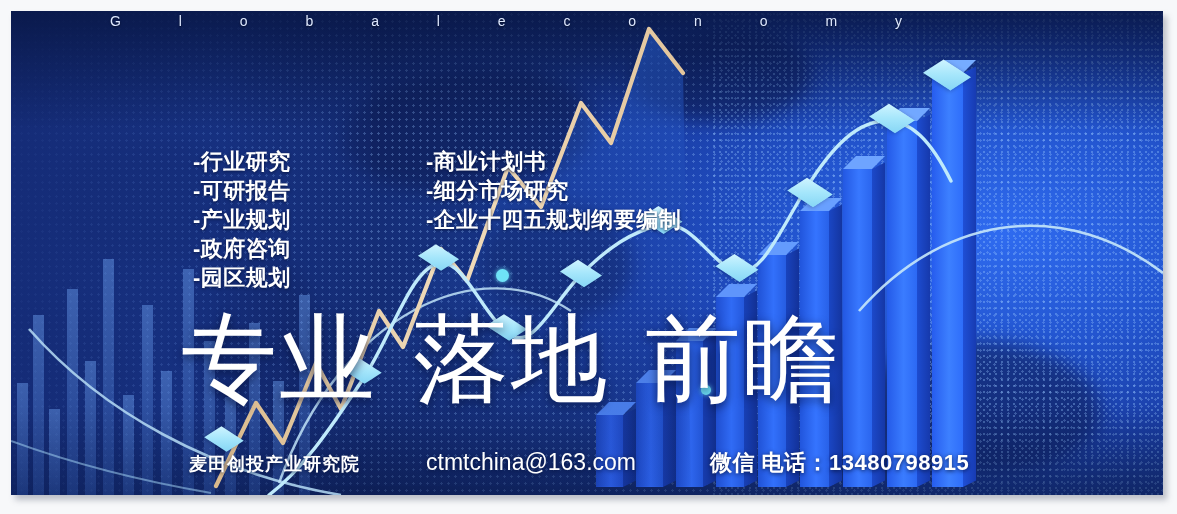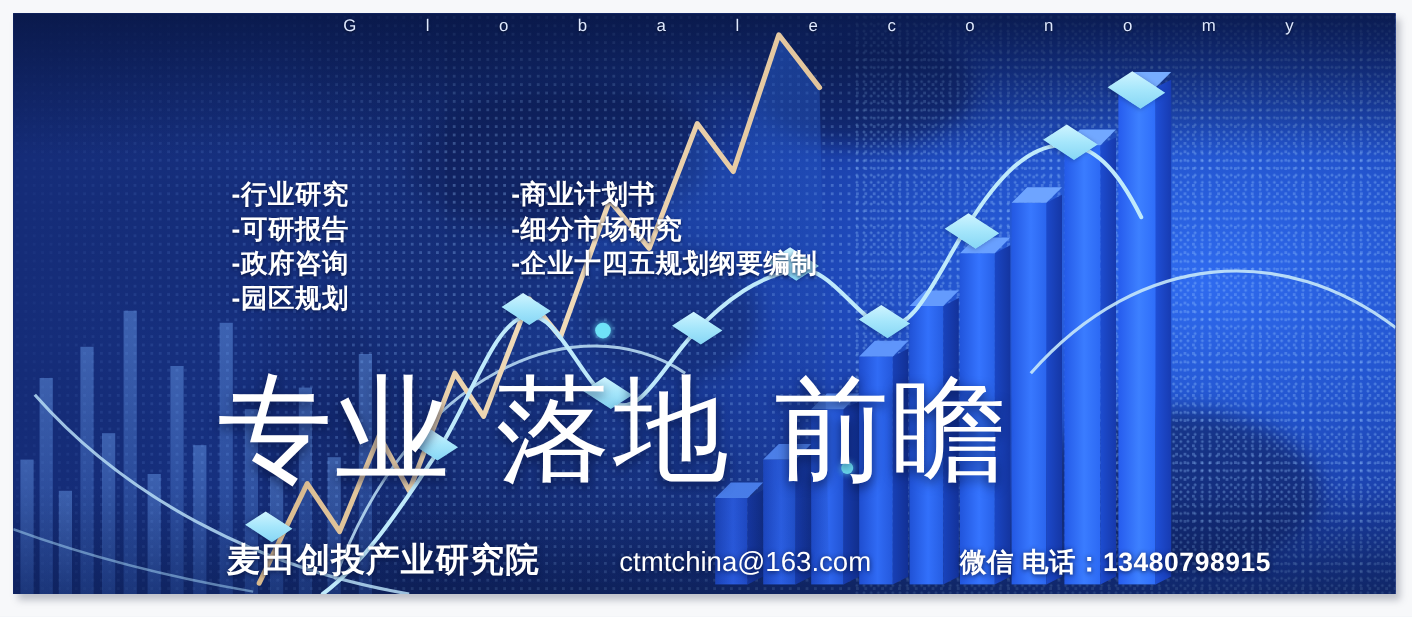--- a/index.html
+++ b/index.html
@@ -75,23 +75,23 @@
   
   .vcols { position: absolute; left: 0; top: 190px; width: 330px; height: 300px; }
   .vcol { position: absolute; bottom: 0; background: linear-gradient(180deg, rgba(120,175,255,0.40) 0%, rgba(80,140,245,0.16) 100%); }
 
   
   .svglayer { position: absolute; inset: 0; width: 1152px; height: 484px; }
 
   
   .global-strip {
     position: absolute;
-    left: 84px; top: 2px;
+    left: 72px; top: 2px;
     width: 1010px;
-    text-align: right;
+    text-align: left;
     color: #dfe9ff;
     font-size: 14px;
     letter-spacing: 27px;
     text-indent: 27px;
     font-weight: 400;
     text-shadow: 0 1px 2px rgba(0,0,0,0.5);
     white-space: nowrap;
   }
 
   .svc-col {
@@ -124,21 +124,21 @@
 
   .footer-row {
     position: absolute;
     left: 178px; top: 437px;
     width: 900px;
     height: 34px;
     white-space: nowrap;
     color: #ffffff;
     text-shadow: 0 1px 4px rgba(5,18,60,0.9);
   }
-  .f-company { font-size: 28px; font-weight: 700; letter-spacing: 1px; }
+  .f-company { font-size: 18px; font-weight: 700; letter-spacing: 1px; }
   .f-email   { font-size: 23px; font-weight: 400; letter-spacing: 0px; margin-left: 66px; }
   .f-contact { font-size: 22px; font-weight: 700; letter-spacing: 0.5px; margin-left: 74px; }
 
   
   .bars { position: absolute; left: 0; top: 0; width: 1152px; height: 484px; }
   .bar { position: absolute; }
   .bar .face {
     position: absolute; left: 0; bottom: 0; width: 100%; height: 100%;
     background: linear-gradient(90deg, var(--c1) 0%, var(--c2) 55%, var(--c3) 100%);
   }
@@ -300,20 +300,21 @@
     <div class="diamond" style="left:920px; top:52px;  width:32px; height:24px;"></div>
 
     <div class="dotmark" style="left:485px; top:258px; width:13px; height:13px;"></div>
     <div class="dotmark" style="left:690px; top:374px; width:10px; height:10px;"></div>
 
     <div class="global-strip">G l o b a l   e c o n o m y</div>
 
     <div class="svc-col svc-col-1">
       <span class="svc-item">-行业研究</span>
       <span class="svc-item">-可研报告</span>
+      <span class="svc-item">-产业规划</span>
       <span class="svc-item">-政府咨询</span>
       <span class="svc-item">-园区规划</span>
     </div>
 
     <div class="svc-col svc-col-2">
       <span class="svc-item">-商业计划书</span>
       <span class="svc-item">-细分市场研究</span>
       <span class="svc-item">-企业十四五规划纲要编制</span>
     </div>
 

